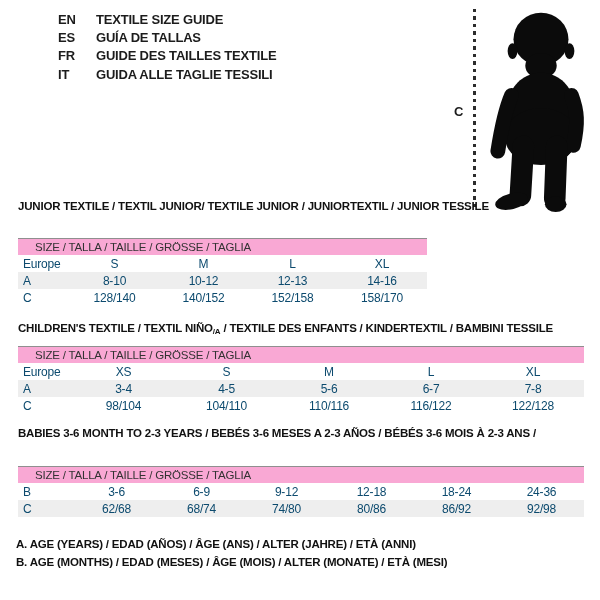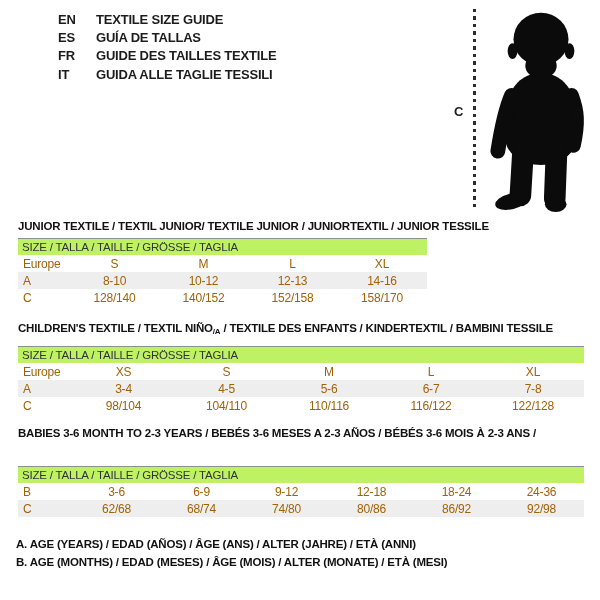--- a/index.html
+++ b/index.html
@@ -24,27 +24,27 @@
   
   .sec-title{
     position:absolute;left:18px;font-weight:bold;font-size:11.5px;
     letter-spacing:-.2px;color:#111;white-space:nowrap;
   }
   .sec-title sub{font-size:8px;vertical-align:-2px;}
   .sec-title .tline{display:block;line-height:15px;}
   
   .size-table-wrap{position:absolute;left:18px;}
   .size-bar{
-    height:16px;line-height:16px;background:#bef264;border-top:1px solid #8f8f8f;
-    font-size:11.5px;color:#333;padding-left:4px;letter-spacing:-.2px;
+    height:16px;line-height:16px;background:#f9a8d4;border-top:1px solid #8f8f8f;
+    font-size:11.5px;color:#333;padding-left:17px;letter-spacing:-.2px;
   }
   table.size-table{border-collapse:collapse;table-layout:fixed;}
   table.size-table td{
     height:17px;font-size:12px;letter-spacing:-.2px;text-align:center;
-    padding:0;color:#a16207;overflow:hidden;white-space:nowrap;
+    padding:0;color:#0c4a6e;overflow:hidden;white-space:nowrap;
   }
   table.size-table td.rowlabel{text-align:left;padding-left:5px;}
   table.size-table tr:nth-child(even) td{background:#eeeeee;}
   
   .footnotes{position:absolute;left:16px;top:536px;}
   .footnote{font-weight:bold;font-size:11.5px;letter-spacing:-.2px;line-height:17.5px;white-space:nowrap;color:#111;}
 </style>
 </head>
 <body>
 
@@ -85,21 +85,21 @@
       <path d="M37,142 L34,192" stroke-width="22"></path>
       <path d="M71,142 L69,195" stroke-width="22"></path>
     </g>
     <g fill="#0b0b0b">
       <ellipse cx="25" cy="198" rx="17" ry="8" transform="rotate(-14 25 198)"></ellipse>
       <ellipse cx="70" cy="201" rx="11" ry="8"></ellipse>
     </g>
   </svg>
 </div>
 
-<div class="sec-title" style="top:220px;text-align:center;">JUNIOR TEXTILE / TEXTIL JUNIOR/ TEXTILE JUNIOR / JUNIORTEXTIL / JUNIOR TESSILE</div>
+<div class="sec-title" style="top:200px;text-align:center;">JUNIOR TEXTILE / TEXTIL JUNIOR/ TEXTILE JUNIOR / JUNIORTEXTIL / JUNIOR TESSILE</div>
 
 <div class="size-table-wrap" style="top:238px;width:409px;">
   <div class="size-bar">SIZE / TALLA / TAILLE / GRÖSSE / TAGLIA</div>
   <table class="size-table" style="width:409px;">
     <colgroup>
         <col style="width:52px">
         <col style="width:89px">
         <col style="width:89px">
         <col style="width:89px">
         <col style="width:90px">

